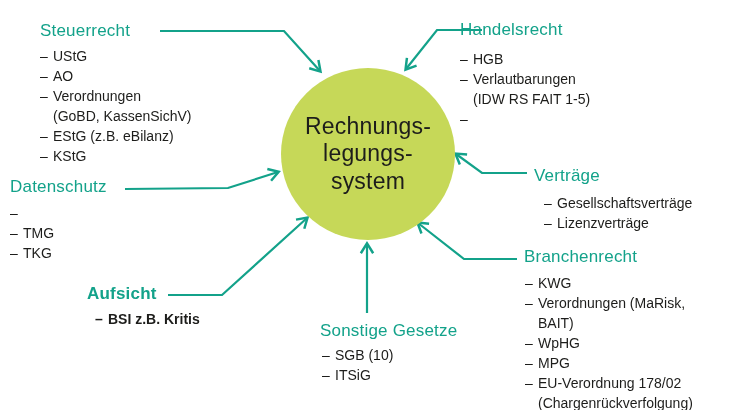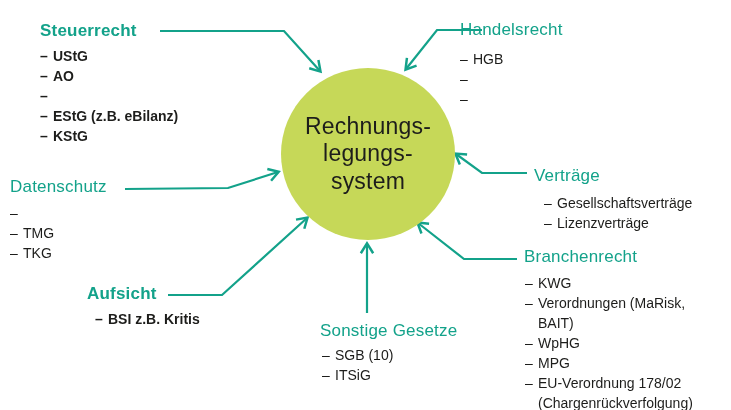--- a/index.html
+++ b/index.html
@@ -67,21 +67,21 @@
   .list { list-style: none; }
   .item {
     display: flex;
     font-size: 14px;
     line-height: 20px;
     color: var(--text);
   }
   .item .bullet { width: 13px; flex: 0 0 13px; }
   .item .txt { white-space: pre-line; }
 
-  #sec-steuerrecht   { left: 40px;  top: 21px; font-weight: bold;  }
+  #sec-steuerrecht   { left: 40px;  top: 21px;  }
   #sec-steuerrecht   .list { margin-top: 5px; }
   #sec-handelsrecht  { left: 460px; top: 20px;  }
   #sec-handelsrecht  .list { margin-top: 9px; }
   #sec-datenschutz   { left: 10px;  top: 177px; }
   #sec-datenschutz   .list { margin-top: 6px; }
   #sec-vertraege     { left: 534px; top: 166px; }
   #sec-vertraege     .list { margin-top: 7px; margin-left: 10px; }
   #sec-aufsicht      { left: 87px;  top: 284px; font-weight: bold; }
   #sec-aufsicht      .list { margin-top: 5px; margin-left: 8px; }
   #sec-sonstige      { left: 320px; top: 321px; }
@@ -121,20 +121,22 @@
       <li class="item">
           <span class="bullet">–</span>
           <span class="txt">UStG</span>
         </li>
       <li class="item">
           <span class="bullet">–</span>
           <span class="txt">AO</span>
         </li>
       <li class="item">
           <span class="bullet">–</span>
+          <span class="txt">Verordnungen
+(GoBD, KassenSichV)</span>
         </li>
       <li class="item">
           <span class="bullet">–</span>
           <span class="txt">EStG (z.B. eBilanz)</span>
         </li>
       <li class="item">
           <span class="bullet">–</span>
           <span class="txt">KStG</span>
         </li>
     </ul>
@@ -142,20 +144,22 @@
 
   <div class="sec" id="sec-handelsrecht">
     <span class="title">Handelsrecht</span>
     <ul class="list">
       <li class="item">
           <span class="bullet">–</span>
           <span class="txt">HGB</span>
         </li>
       <li class="item">
           <span class="bullet">–</span>
+          <span class="txt">Verlautbarungen
+(IDW RS FAIT 1-5)</span>
         </li>
       <li class="item">
           <span class="bullet">–</span>
         </li>
     </ul>
   </div>
 
   <div class="sec" id="sec-datenschutz">
     <span class="title">Datenschutz</span>
     <ul class="list">

